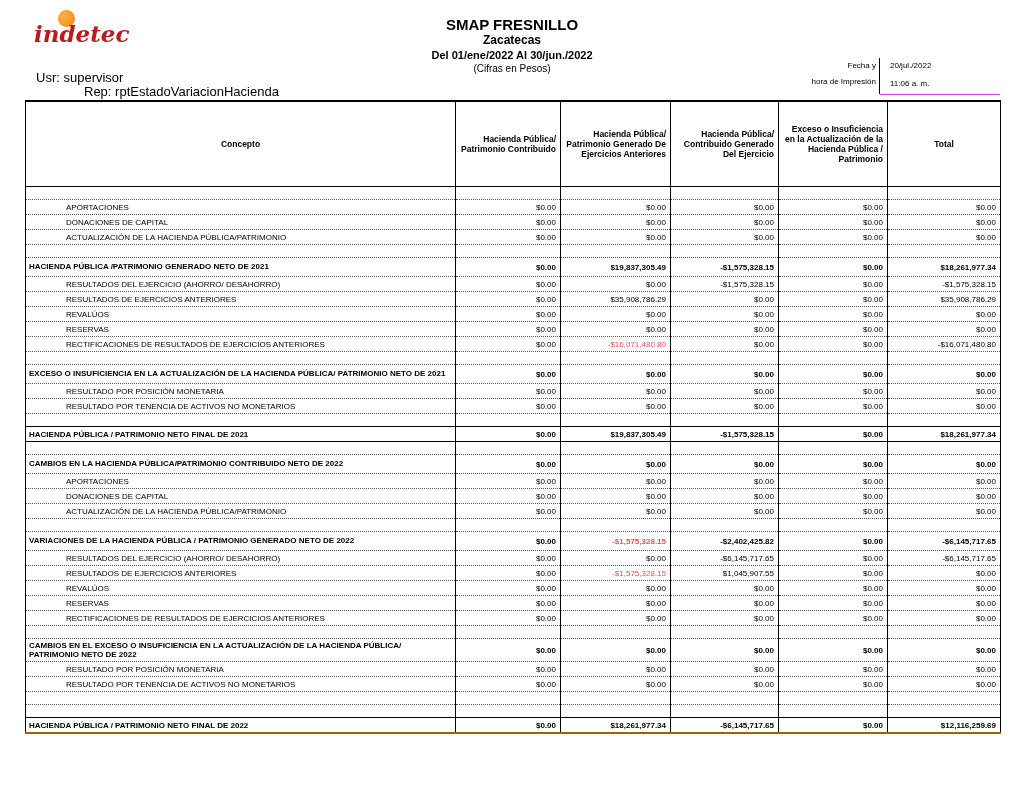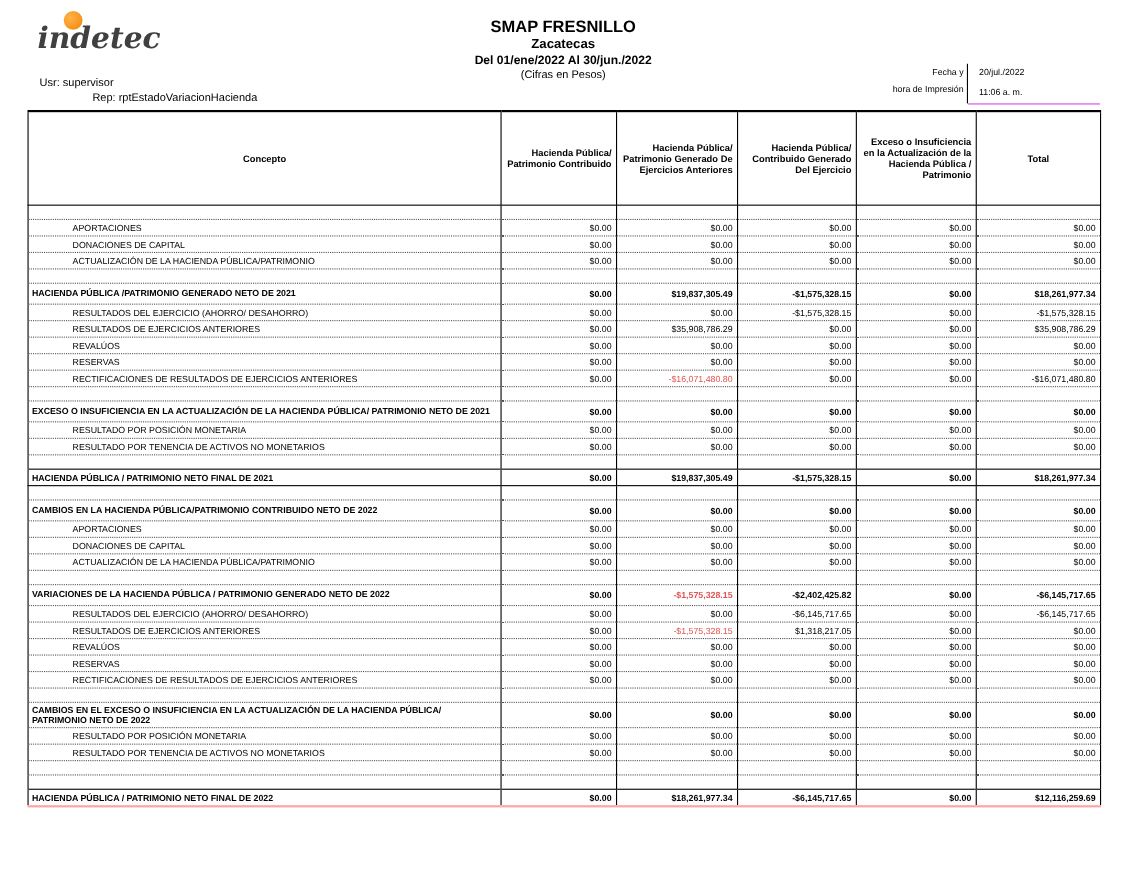--- a/index.html
+++ b/index.html
@@ -4,22 +4,22 @@
 <style>
   html,body{margin:0;padding:0;background:#ffffff;}
   #page{position:relative;width:1024px;height:791px;background:#fff;
         font-family:"Liberation Sans","DejaVu Sans",sans-serif;color:#000;overflow:hidden;}
 
   
   .logo{position:absolute;left:34px;top:14px;width:150px;height:46px;}
   .logo-dot{position:absolute;left:24px;top:-4px;width:17px;height:17px;border-radius:50%;
             background:radial-gradient(circle at 35% 35%, #ffb347, #f7941d 65%, #e07c00);}
   .logo-text{position:absolute;left:0;top:6px;font-family:"DejaVu Serif","Liberation Serif",serif;
-             font-style:italic;font-weight:bold;font-size:27px;color:#404040;letter-spacing:0px;}
-  .meta{position:absolute;left:36px;font-size:10px;color:#000;}
+             font-style:italic;font-weight:bold;font-size:23px;color:#b91c1c;letter-spacing:0px;}
+  .meta{position:absolute;left:36px;font-size:13px;color:#000;}
   .meta.usr{top:70px;} .meta.rep{top:84px;margin-left:48px;}
 
   .center-head{position:absolute;left:262px;top:16px;width:500px;text-align:center;}
   .ch-title{font-size:15px;font-weight:bold;line-height:1.15;}
   .ch-sub{font-size:12px;font-weight:bold;line-height:1.2;}
   .ch-report{font-size:12px;font-weight:bold;line-height:1.3;}
   .ch-period{font-size:11px;font-weight:bold;line-height:1.3;}
   .ch-units{font-size:10px;line-height:1.3;}
 
   .print-block{position:absolute;right:24px;top:58px;width:240px;font-size:8px;}
@@ -40,21 +40,21 @@
   td.cell{border-left:1px solid #000;border-right:1px solid #000;
           border-top:1px dotted #555;border-bottom:1px dotted #555;
           padding:0 4px;height:14px;vertical-align:middle;}
   td.concept{text-align:left;padding-left:3px;}
   td.val{text-align:right;}
   tr.row-item td.concept{padding-left:40px;}
   tr.row-section td, tr.row-total td{font-weight:bold;}
   tr.row-section td.concept{line-height:1.15;padding-top:2px;padding-bottom:2px;}
   tr.row-spacer td{height:12px;}
   tr.row-total td{border-top:1px solid #000;border-bottom:1px solid #000;}
-  tr.row-final td{border-bottom:2px solid #fca5a5;}
+  tr.row-final td{border-bottom:2px solid #a16207;}
   td.red{color:#e05555;}
 </style>
 </head>
 <body>
 
 <div id="page">
 
   <div class="logo">
     <span class="logo-dot"></span>
     <span class="logo-text">indetec</span>
@@ -298,21 +298,21 @@
           <td class="cell val">$0.00</td>
           <td class="cell val">$0.00</td>
           <td class="cell val">-$6,145,717.65</td>
           <td class="cell val">$0.00</td>
           <td class="cell val">-$6,145,717.65</td>
         </tr>
         <tr class="row-item">
           <td class="cell concept">RESULTADOS DE EJERCICIOS ANTERIORES</td>
           <td class="cell val">$0.00</td>
           <td class="cell val red">-$1,575,328.15</td>
-          <td class="cell val">$1,318,217.05</td>
+          <td class="cell val">$1,045,907.55</td>
           <td class="cell val">$0.00</td>
           <td class="cell val">$0.00</td>
         </tr>
         <tr class="row-item">
           <td class="cell concept">REVALÚOS</td>
           <td class="cell val">$0.00</td>
           <td class="cell val">$0.00</td>
           <td class="cell val">$0.00</td>
           <td class="cell val">$0.00</td>
           <td class="cell val">$0.00</td>

